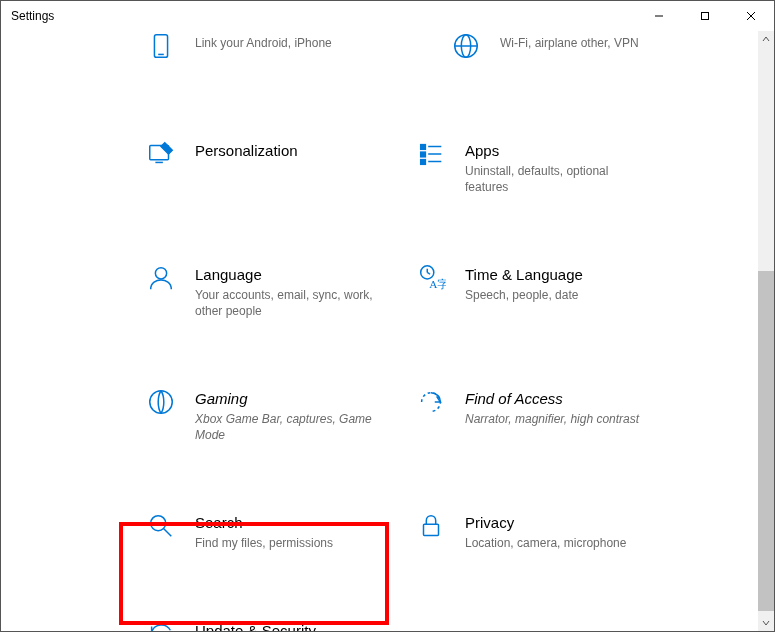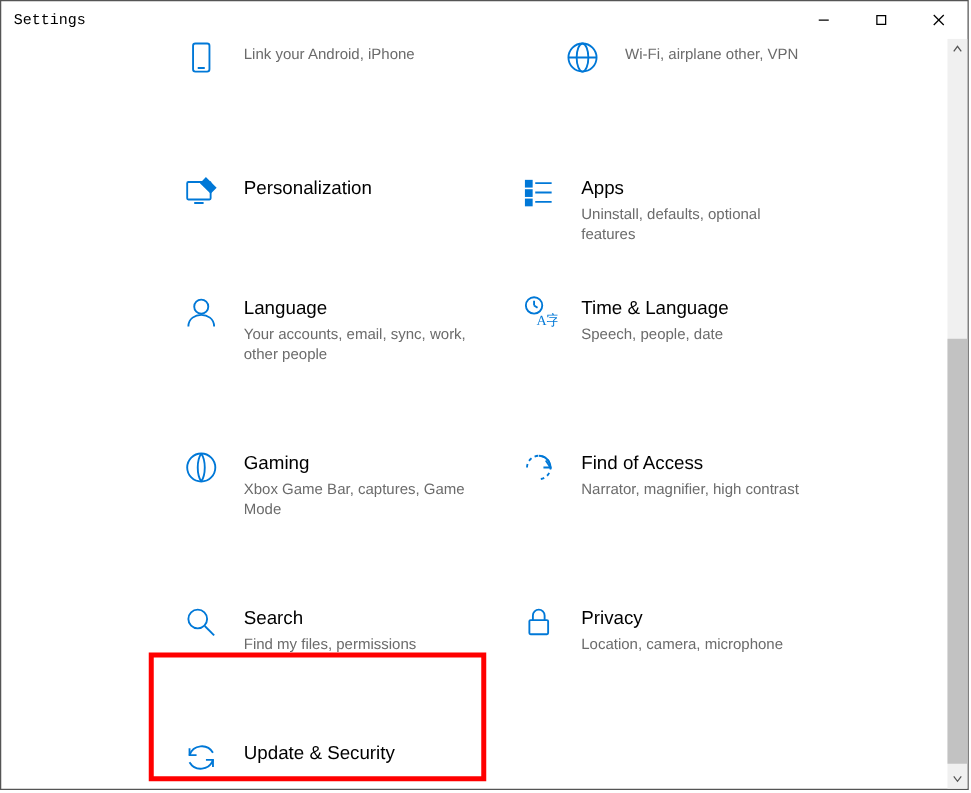--- a/index.html
+++ b/index.html
@@ -21,21 +21,20 @@
     background: #fff;
     position: relative;
   }
   .titlebar {
     height: 30px;
     display: flex;
     align-items: center;
     justify-content: space-between;
     font-size: 12px;
     color: #000;
-    font-family: Liberation Mono, monospace;
   }
   .titlebar .title {
     padding-left: 10px;
   }
   .win-controls {
     display: flex;
     height: 100%;
   }
   .win-btn {
     width: 46px;
@@ -190,21 +189,21 @@
                 <ellipse cx="16" cy="16" rx="5" ry="12"></ellipse>
                 <line x1="4" y1="16" x2="28" y2="16"></line>
               </svg>
           </div>
           <div class="texts">
             <div class="item-sub">Wi-Fi, airplane other, VPN</div>
           </div>
         </div>
       </div>
 
-      <div class="row" style="margin-bottom:28px;">
+      <div class="row" style="margin-bottom:56px;">
         <div class="cell">
           <div class="icon-box">
             <svg viewBox="0 0 32 32">
                 <rect x="4" y="7" width="20" height="15" rx="1"></rect>
                 <line x1="10" y1="25" x2="18" y2="25"></line>
                 <path d="M20 4 L28 12 L24 16 L16 8 Z" fill="#0078D7" stroke="#0078D7"></path>
               </svg>
           </div>
           <div class="texts">
             <div class="item-title">Personalization</div>
@@ -250,21 +249,21 @@
                 <text x="14" y="27" font-size="12" fill="#0078D7" stroke="none" font-family="Segoe UI">A字</text>
               </svg>
           </div>
           <div class="texts">
             <div class="item-title">Time &amp; Language</div>
             <div class="item-sub">Speech, people, date</div>
           </div>
         </div>
       </div>
 
-      <div class="row" style="margin-bottom:56px;">
+      <div class="row" style="margin-bottom:56px;font-style:italic;">
         <div class="cell">
           <div class="icon-box">
             <svg viewBox="0 0 32 32">
                 <circle cx="16" cy="16" r="12"></circle>
                 <path d="M16 4 C 20 10 20 22 16 28 M16 4 C 12 10 12 22 16 28"></path>
               </svg>
           </div>
           <div class="texts">
             <div class="item-title">Gaming</div>
             <div class="item-sub">Xbox Game Bar, captures, Game Mode</div>

